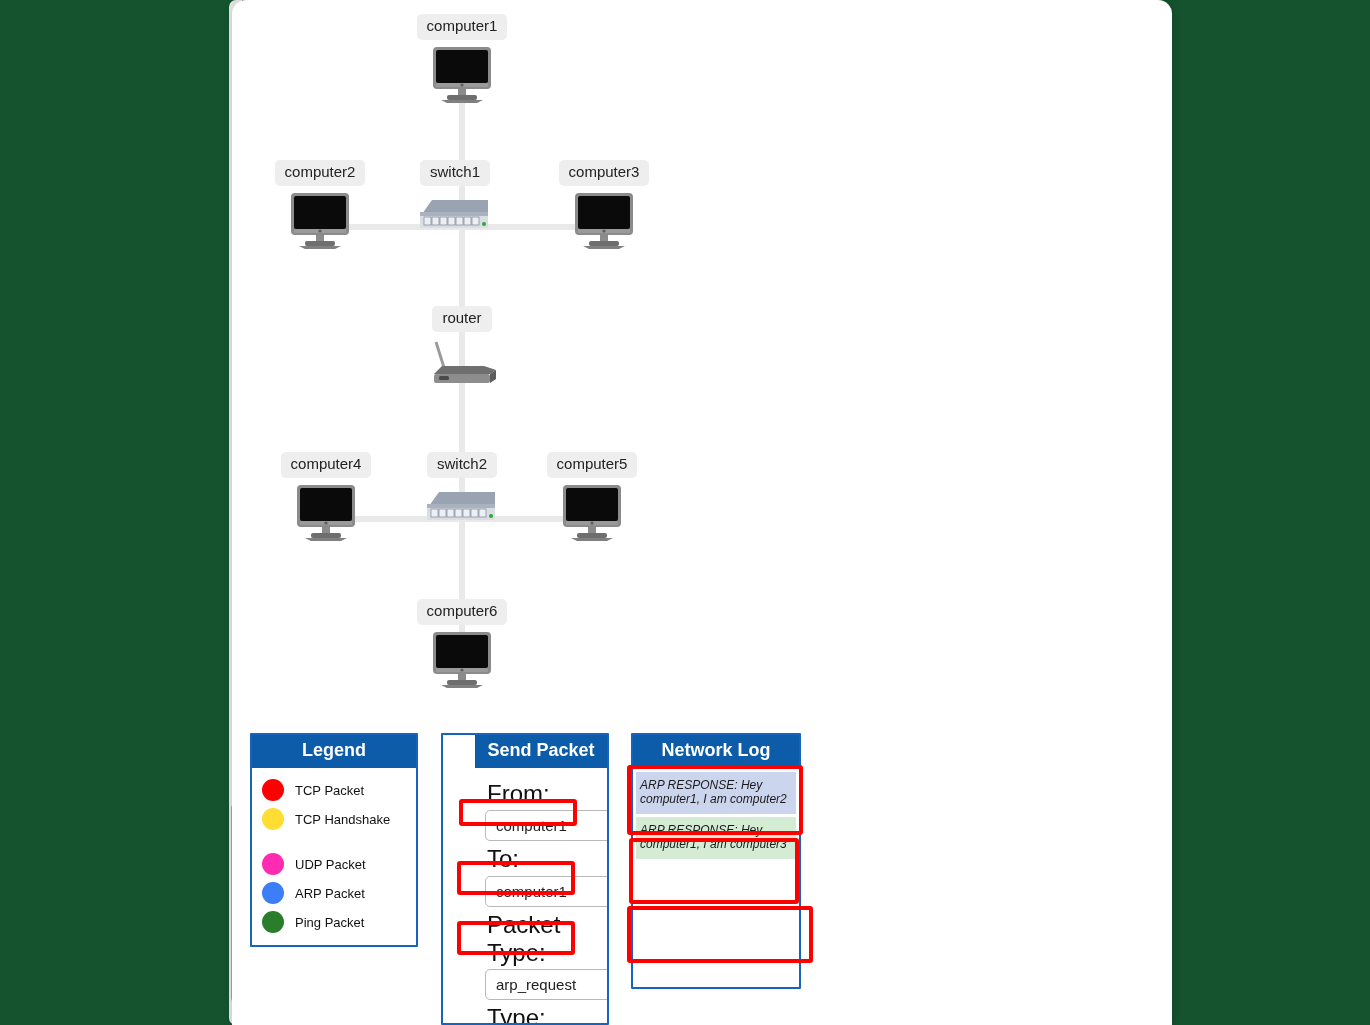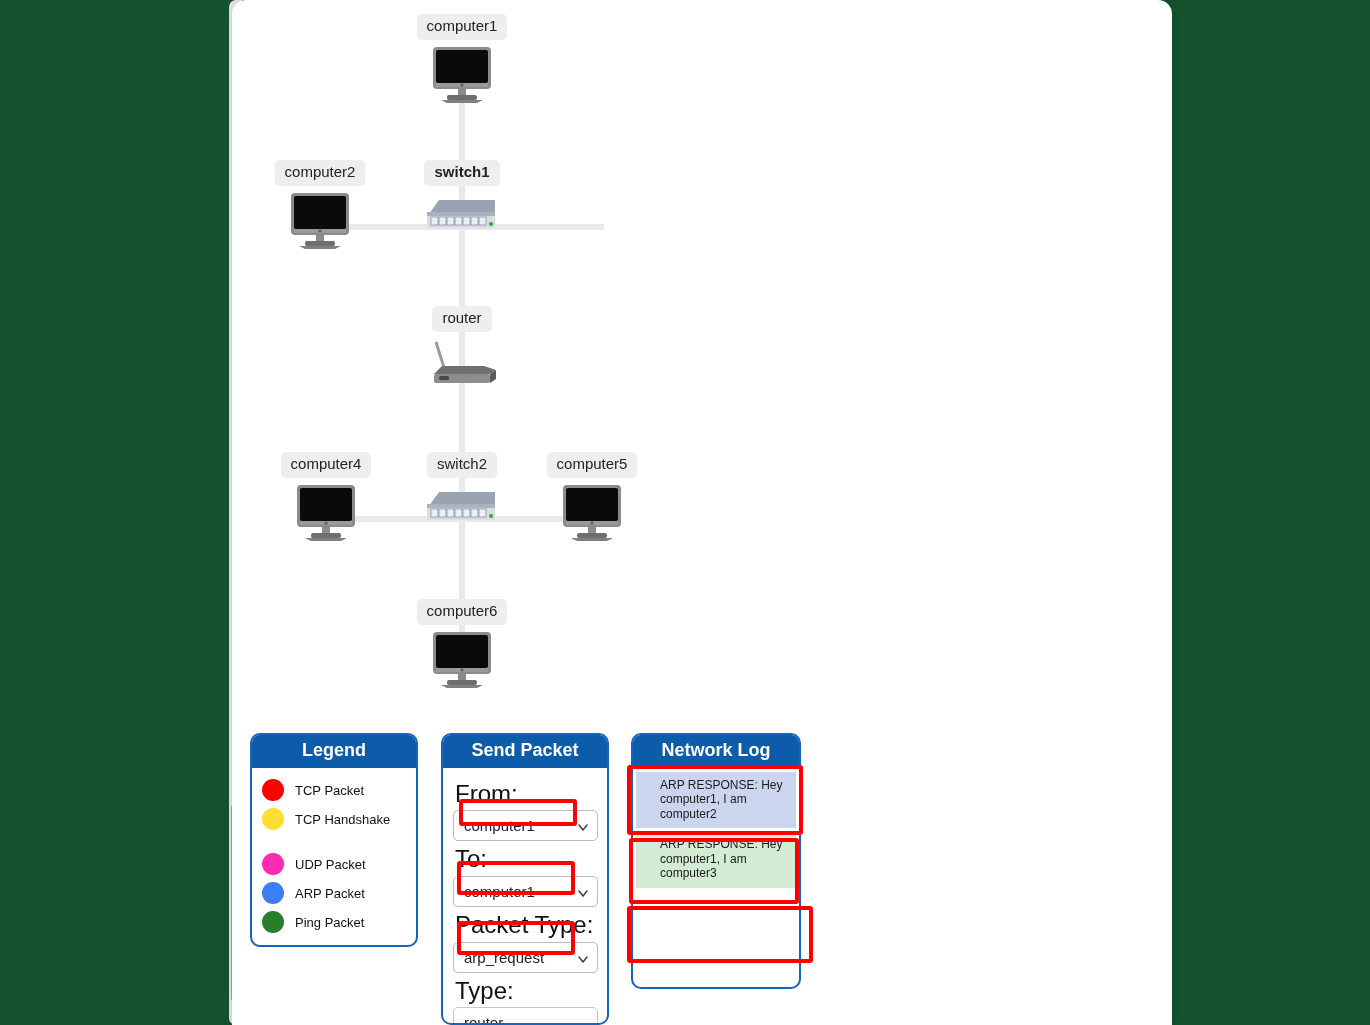--- a/index.html
+++ b/index.html
@@ -76,21 +76,21 @@
     border-radius: 5px;
     white-space: nowrap;
     line-height: 1.1;
   }
   .node-icon { display: block; margin: 6px auto 0 auto; }
 
   
   .panel {
     position: absolute;
     border: 2px solid #1565c0;
-    border-radius: 10px;
+    border-radius: 1px;
     background: #ffffff;
     box-sizing: border-box;
     overflow: hidden;
   }
   .panel-header {
     background: #0d5ca9;
     color: #ffffff;
     font-size: 18px;
     font-weight: bold;
     text-align: center;
@@ -113,21 +113,21 @@
     border-radius: 50%;
     flex: 0 0 22px;
     margin-right: 11px;
   }
   .legend-label {
     font-size: 13px;
     color: #111111;
   }
 
   
-  #send-panel { left: 209px; top: 733px; width: 168px; height: 292px; }
+  #send-panel { left: 209px; top: 733px; width: 168px; height: 292px; padding-left: 32px; }
   .field-label {
     font-size: 24px;
     color: #111111;
     margin: 4px 0 3px 2px;
     line-height: 1.15;
   }
   .select-box {
     position: relative;
     box-sizing: border-box;
     width: 145px;
@@ -160,22 +160,23 @@
     line-height: 20px;
   }
 
   
   #log-panel { left: 399px; top: 733px; width: 170px; height: 256px; }
   .log-body { padding: 4px 3px 3px 3px; }
   .log-entry {
     font-size: 12px;
     line-height: 14.5px;
     color: #1a1a1a;
-    padding: 6px 6px 7px 24px;
+    padding: 6px 6px 7px 4px;
     margin-bottom: 3px;
+    font-style: italic;
   }
 
   
   .anno {
     position: absolute;
     border: 4px solid #ff0000;
     border-radius: 3px;
     box-sizing: border-box;
     pointer-events: none;
   }
@@ -226,41 +227,55 @@
             <rect x="9" y="4" width="52" height="33" rx="2" fill="#0a0a0a"></rect>
             <rect x="9" y="37" width="52" height="4" fill="#9a9a9a"></rect>
             <circle cx="35" cy="39" r="1.6" fill="#5c5c5c"></circle>
             <rect x="31" y="43" width="8" height="6" fill="#8b8b8b"></rect>
             <rect x="20" y="49" width="30" height="5" rx="2" fill="#6e6e6e"></rect>
             <path d="M14 54 L56 54 L50 57 L20 57 Z" fill="#808080"></path>
           </svg>
         </span>
       </div>
 
-      <div class="node" style="left:163px; top:160px; width:134px;font-weight:bold;">
+      <div class="node" style="left:156px; top:160px; width:134px;">
         <span class="node-label">switch1</span>
         <span class="node-icon">
           <svg width="78" height="42" viewBox="0 0 78 42">
             <path d="M6 22 L16 8 L72 8 L72 22 Z" fill="#9aa3b2"></path>
             <rect x="4" y="20" width="68" height="16" rx="2" fill="#d9dde4"></rect>
             <rect x="4" y="20" width="68" height="4" fill="#aab2c0"></rect>
             <g fill="#eceff3" stroke="#7e8794" stroke-width="0.7">
               <rect x="8" y="25" width="7" height="8"></rect>
               <rect x="16" y="25" width="7" height="8"></rect>
               <rect x="24" y="25" width="7" height="8"></rect>
               <rect x="32" y="25" width="7" height="8"></rect>
               <rect x="40" y="25" width="7" height="8"></rect>
               <rect x="48" y="25" width="7" height="8"></rect>
               <rect x="56" y="25" width="7" height="8"></rect>
             </g>
             <circle cx="68" cy="32" r="2" fill="#2cab2c"></circle>
           </svg>
         </span>
       </div>
 
+      <div class="node" style="left:302px; top:160px; width:140px;">
+        <span class="node-label">computer3</span>
+        <span class="node-icon">
+          <svg width="70" height="58" viewBox="0 0 70 58">
+            <rect x="6" y="1" width="58" height="42" rx="4" fill="#8b8b8b"></rect>
+            <rect x="9" y="4" width="52" height="33" rx="2" fill="#0a0a0a"></rect>
+            <rect x="9" y="37" width="52" height="4" fill="#9a9a9a"></rect>
+            <circle cx="35" cy="39" r="1.6" fill="#5c5c5c"></circle>
+            <rect x="31" y="43" width="8" height="6" fill="#8b8b8b"></rect>
+            <rect x="20" y="49" width="30" height="5" rx="2" fill="#6e6e6e"></rect>
+            <path d="M14 54 L56 54 L50 57 L20 57 Z" fill="#808080"></path>
+          </svg>
+        </span>
+      </div>
 
       <div class="node" style="left:166px; top:306px; width:128px;">
         <span class="node-label">router</span>
         <span class="node-icon">
           <svg width="80" height="50" viewBox="0 0 80 50">
             <path d="M14 4 L24 36" stroke="#9b9b9b" stroke-width="3" fill="none"></path>
             <path d="M12 36 L68 36 L74 32 L62 28 L20 28 Z" fill="#6f6f6f"></path>
             <rect x="12" y="36" width="56" height="9" rx="2" fill="#8d8d8d"></rect>
             <path d="M68 36 L74 32 L74 41 L68 45 Z" fill="#5d5d5d"></path>
             <rect x="17" y="38" width="10" height="4" rx="1.5" fill="#4a4a4a"></rect>

